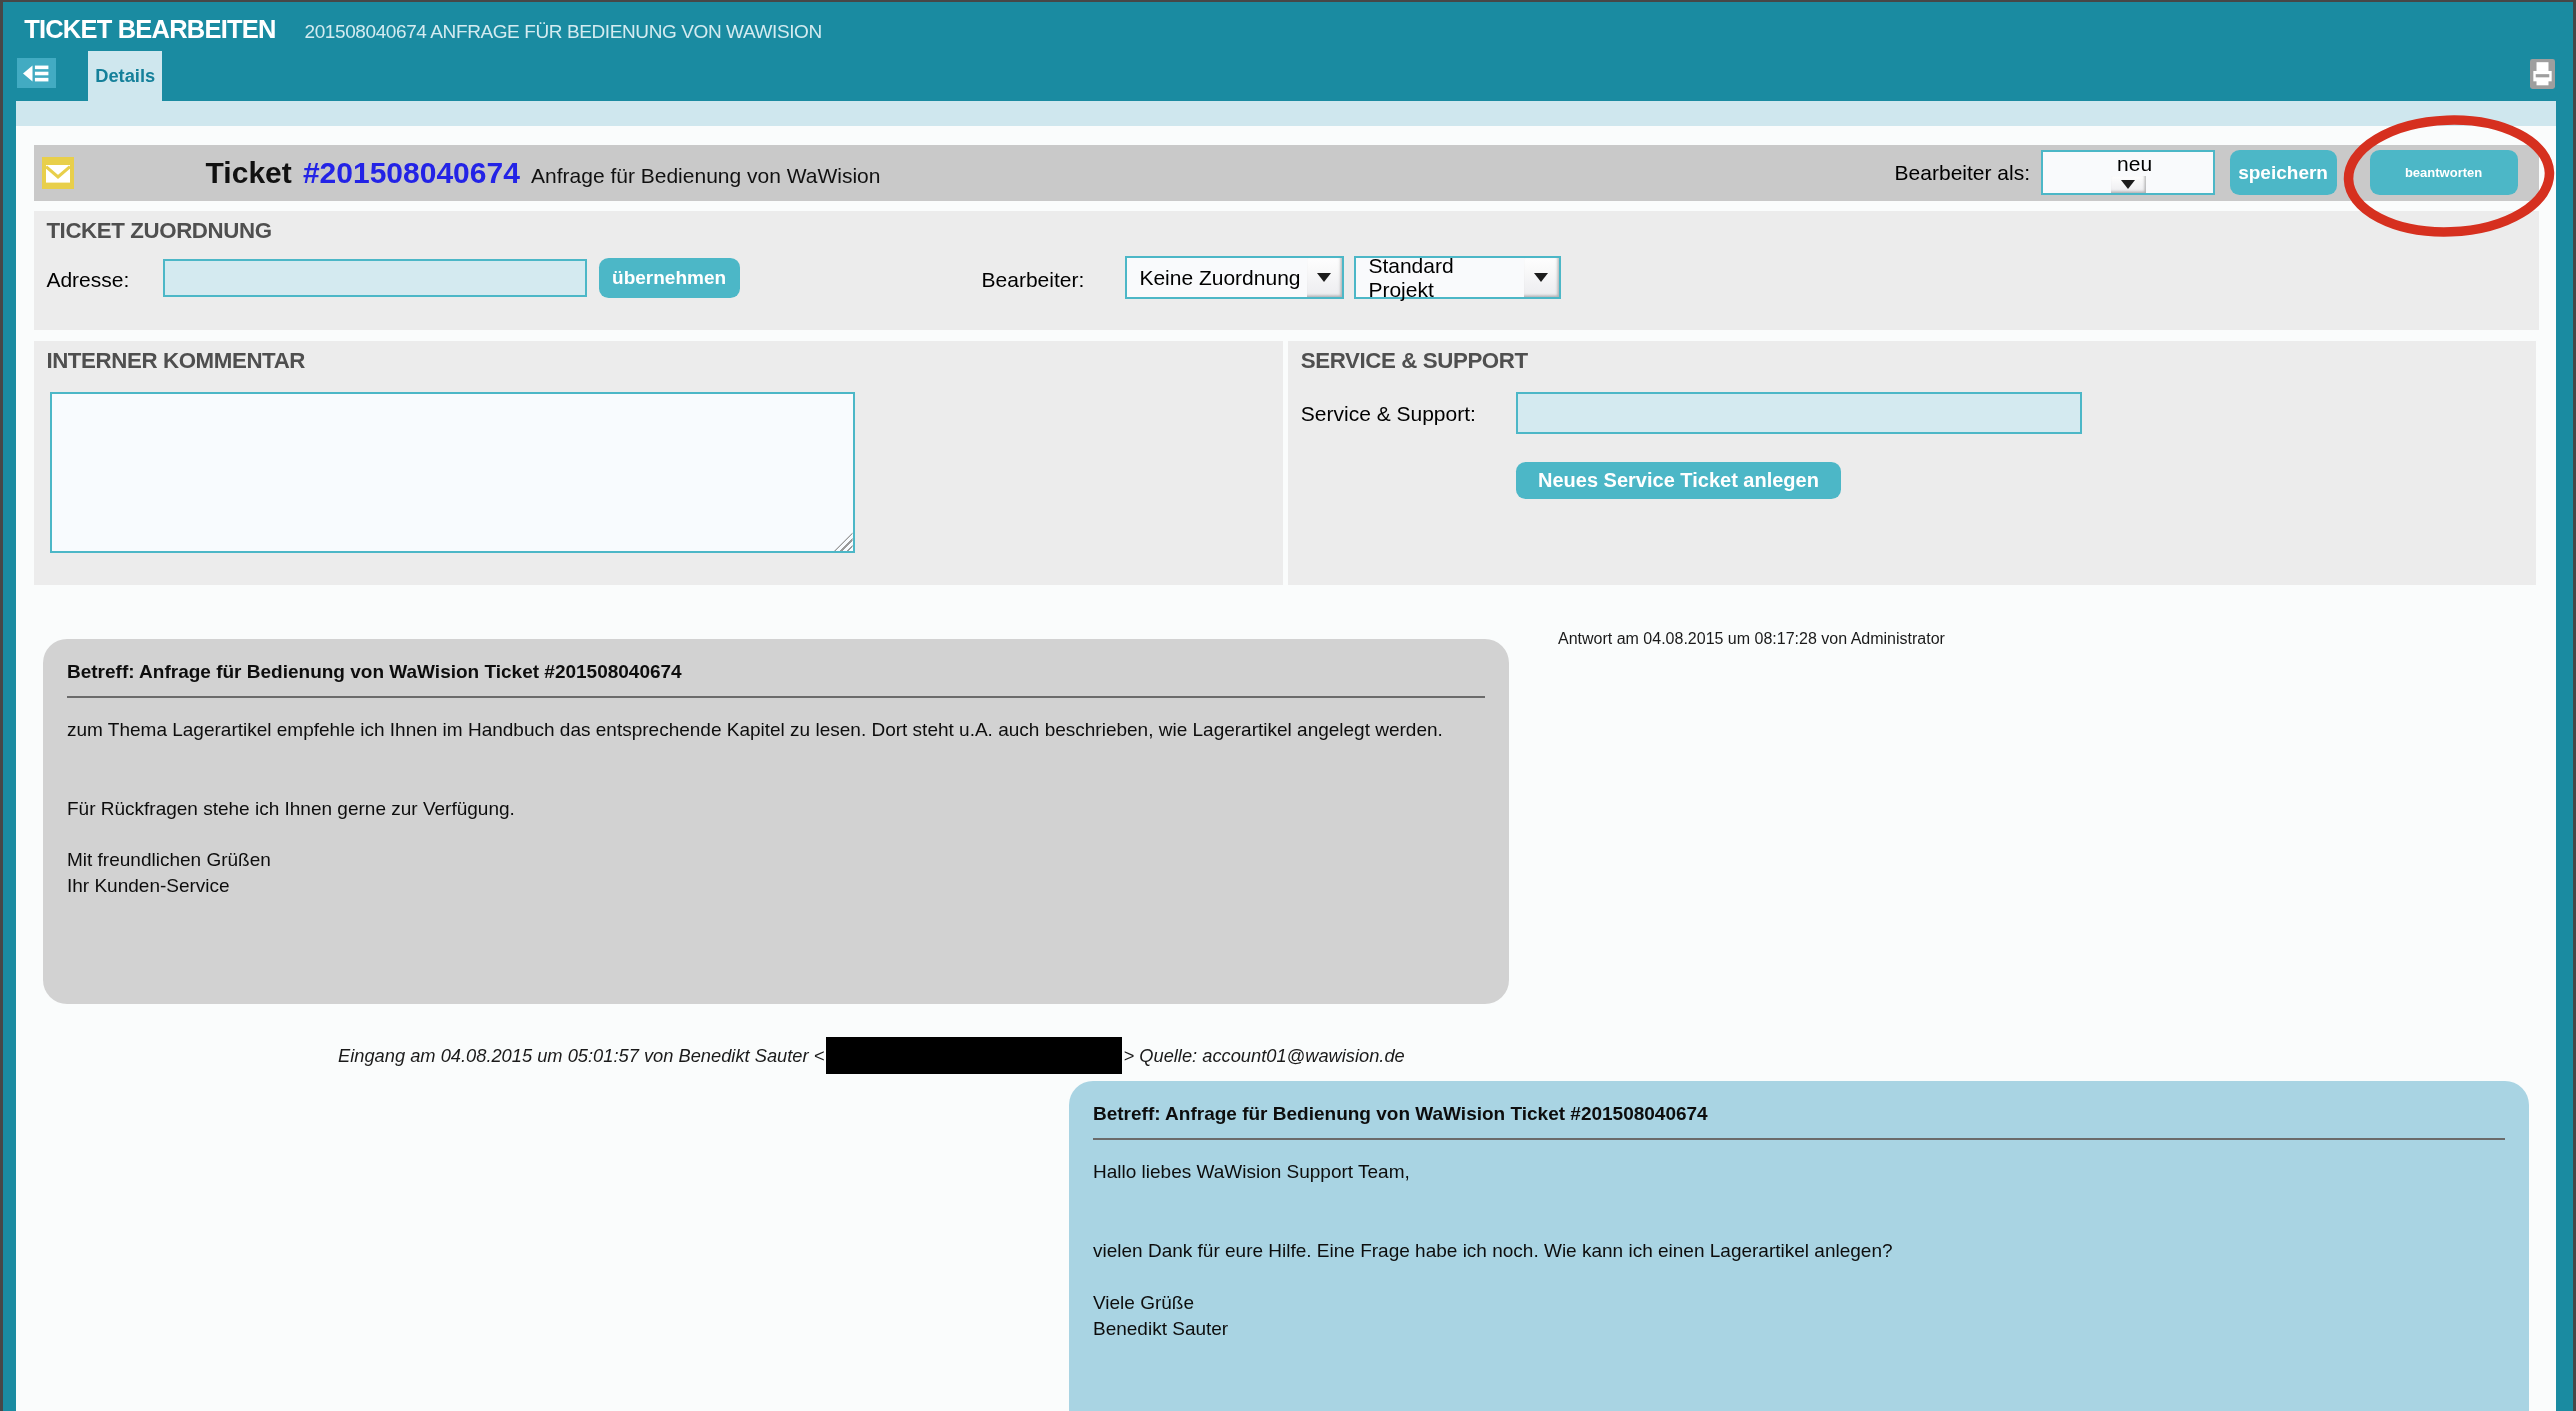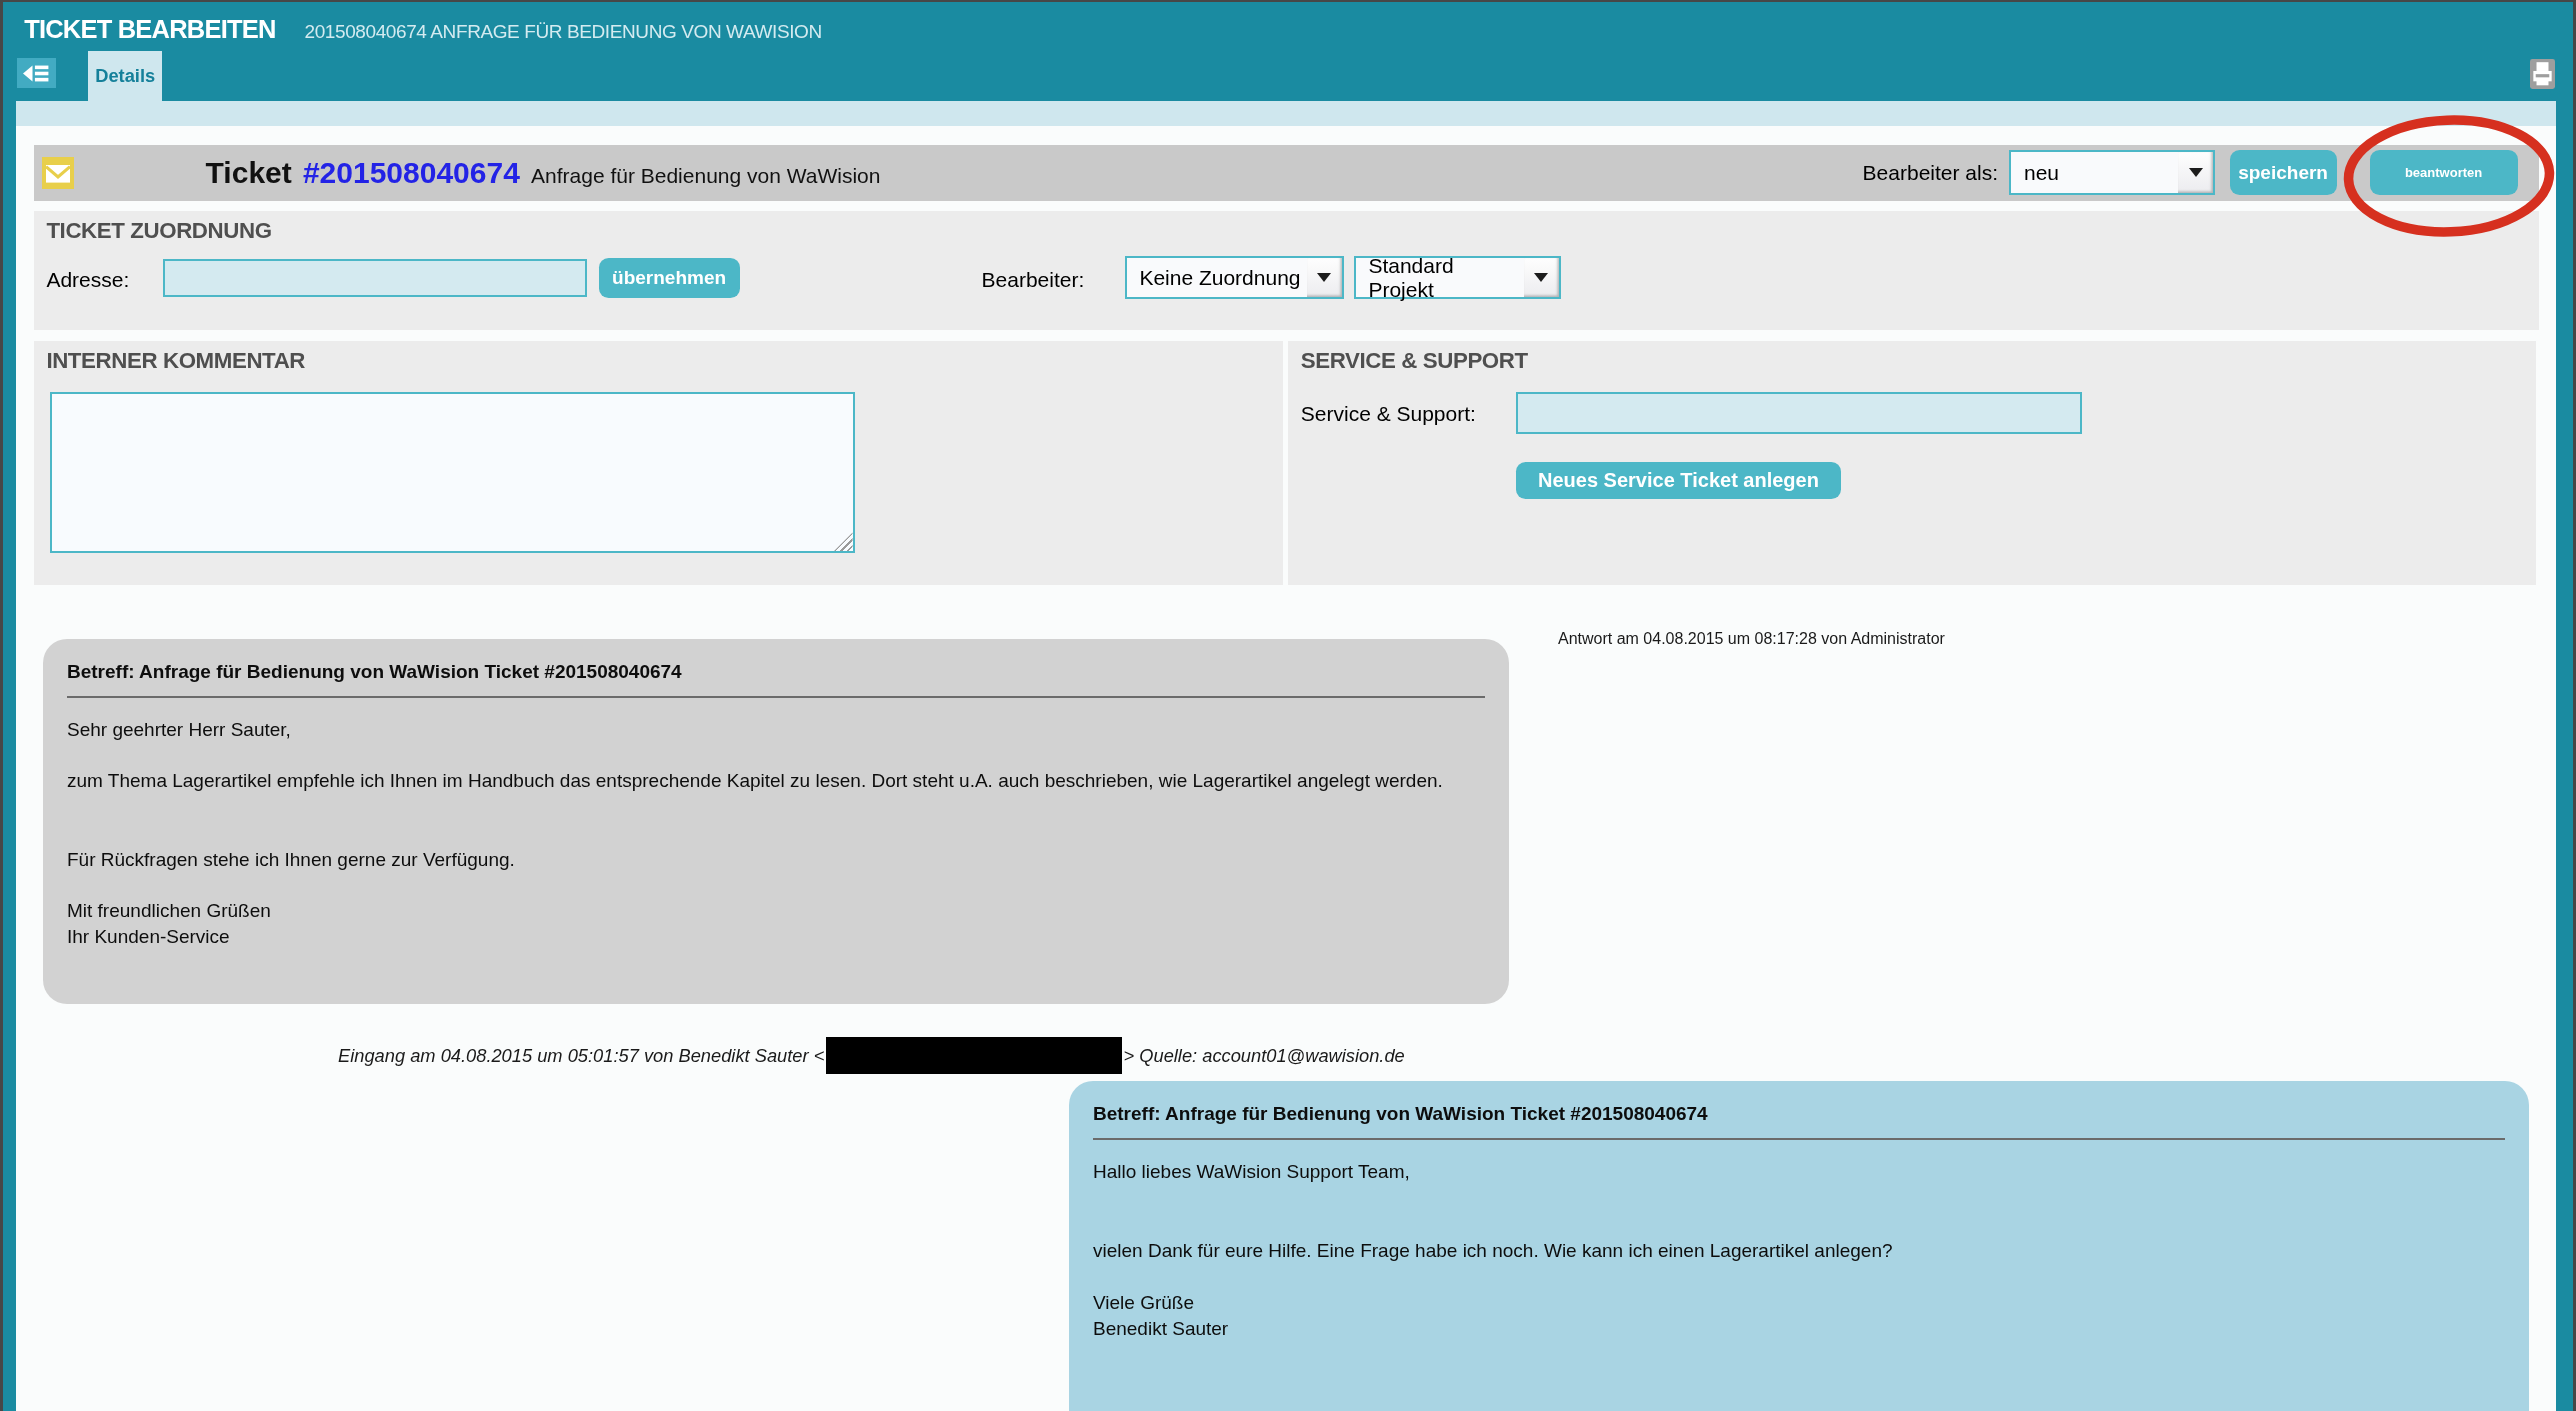--- a/index.html
+++ b/index.html
@@ -129,21 +129,21 @@
             <polyline points="5,12 20,25 35,12" fill="none" stroke="#e8cf4b" stroke-width="4"></polyline>
           </svg>
         </span>
         <div class="ticket-title">
           <span class="t-label">Ticket</span>
           <span class="t-number">#201508040674</span>
           <span class="t-subject">Anfrage für Bedienung von WaWision</span>
         </div>
         <div class="submit-group">
           <span class="submit-label">Bearbeiter als:</span>
-          <div class="select" style="width:206px;">
+          <div class="select" style="width:174px;flex-direction:column;">
             <span class="val">neu</span>
             <span class="arrow-zone">
                 <i class="tri"></i>
               </span>
           </div>
           <button class="btn btn-save">speichern</button>
           <button class="btn btn-answer">beantworten</button>
         </div>
       </div>
 
@@ -178,21 +178,20 @@
         <span class="field-label lbl-service">Service &amp; Support:</span>
         <input class="input input-service" type="text" value="" style="">
         <button class="btn btn-create">Neues Service Ticket anlegen</button>
       </section>
 
       <div class="reply-meta">Antwort am 04.08.2015 um 08:17:28 von Administrator</div>
 
       <div class="bubble bubble-gray">
         <div class="subject">Betreff: Anfrage für Bedienung von WaWision Ticket #201508040674</div>
         <div class="rule"></div>
-        <p class="mb1">Sehr geehrter Herr Sauter,</p>
         <p class="mb2">zum Thema Lagerartikel empfehle ich Ihnen im Handbuch das entsprechende Kapitel zu lesen. Dort steht u.A. auch beschrieben, wie Lagerartikel angelegt werden.</p>
         <p class="mb1">Für Rückfragen stehe ich Ihnen gerne zur Verfügung.</p>
         <p class="mb0">Mit freundlichen Grüßen</p>
         <p class="mb0">Ihr Kunden-Service</p>
       </div>
 
       <div class="inbound-meta">
         <span>Eingang am 04.08.2015 um 05:01:57 von Benedikt Sauter &lt;</span>
         <span class="redacted"></span>
         <span>&gt; Quelle: account01@wawision.de</span>

